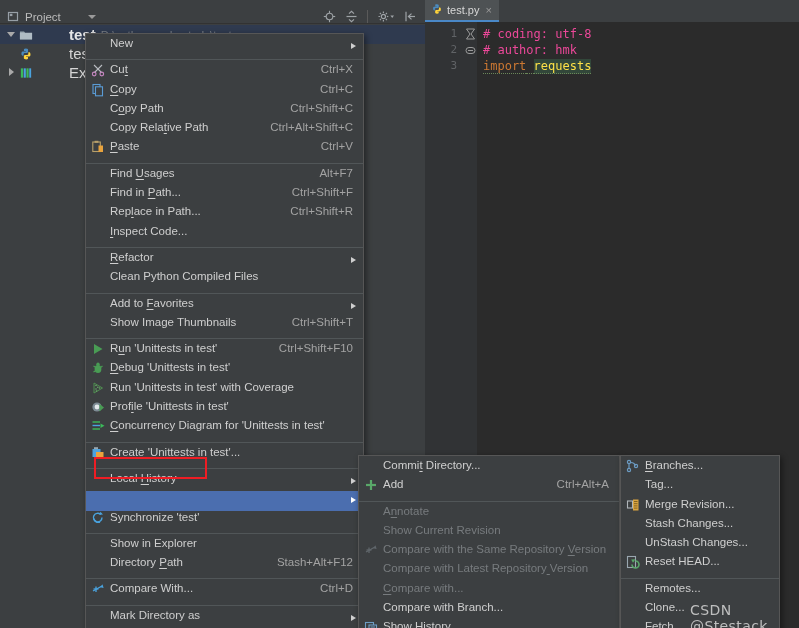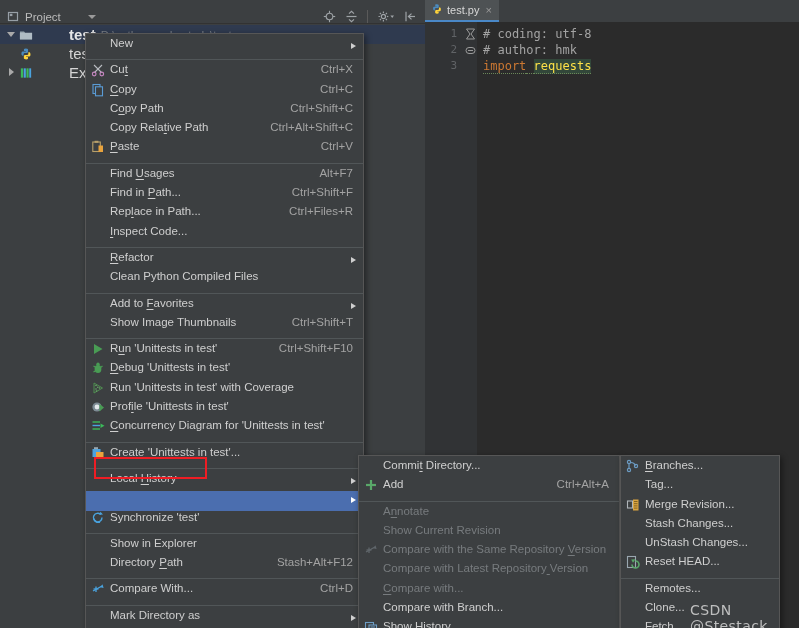--- a/index.html
+++ b/index.html
@@ -38,21 +38,21 @@
   .tab{height:20px;display:flex;align-items:center;gap:4px;padding:0 7px 0 6px;background:#4e5254;border-bottom:2px solid #4a88c7;}
   .tab-label{font-size:11px;color:#d8d8d8;}
   .tab-close{color:#9a9a9a;font-size:11px;line-height:1;margin-left:2px;}
   .code-area{position:relative;height:606px;background:#2b2b2b;display:flex;}
   .gutter{width:38px;background:#313335;padding-top:4px;text-align:right;}
   .gnum{height:16px;line-height:16px;font-family:"DejaVu Sans Mono","Liberation Mono",monospace;font-size:11px;color:#606366;padding-right:6px;}
   .foldcol{width:14px;background:#313335;padding-top:4px;}
   .foldmark{height:16px;display:flex;align-items:center;justify-content:center;}
   .code{flex:1;padding-top:4px;padding-left:6px;background:#2b2b2b;}
   .cline{height:16px;line-height:16px;font-family:"DejaVu Sans Mono","Liberation Mono",monospace;font-size:12px;white-space:pre;}
-  .cm{color:#a3a3a3;text-align:center;}
+  .cm{color:#ec4899;text-align:center;}
   .kw{color:#cc7832;}
   .mod{color:#fde047;text-align:right;}
   .hl{background:#32473a;}
   .wavy{border-bottom:1px dotted #6a8759;}
 
   
   .menu{position:absolute;background:#3c3f41;border:1px solid #565656;box-shadow:2px 2px 6px rgba(0,0,0,.45);padding:3px 0;box-sizing:border-box;}
   .mi{height:19.3px;display:flex;align-items:flex-start;position:relative;white-space:nowrap;padding-left:0;}
   .mi .mic{width:24px;flex:0 0 auto;display:flex;align-items:center;justify-content:center;}
   .mi .mtext{flex:1;font-size:11.5px;color:#cfcfcf;}
@@ -269,21 +269,21 @@
       <span class="mkey">Alt+F7</span>
     </div>
     <div class="mi">
       <span class="mic"></span>
       <span class="mtext">Find in <span class="u">P</span>ath...</span>
       <span class="mkey">Ctrl+Shift+F</span>
     </div>
     <div class="mi">
       <span class="mic"></span>
       <span class="mtext">Rep<span class="u">l</span>ace in Path...</span>
-      <span class="mkey">Ctrl+Files+R</span>
+      <span class="mkey">Ctrl+Shift+R</span>
     </div>
     <div class="mi">
       <span class="mic"></span>
       <span class="mtext"><span class="u">I</span>nspect Code...</span>
     </div>
     <div class="msep"></div>
     <div class="mi">
       <span class="mic"></span>
       <span class="mtext"><span class="u">R</span>efactor</span>
       <span class="marrow"></span>

